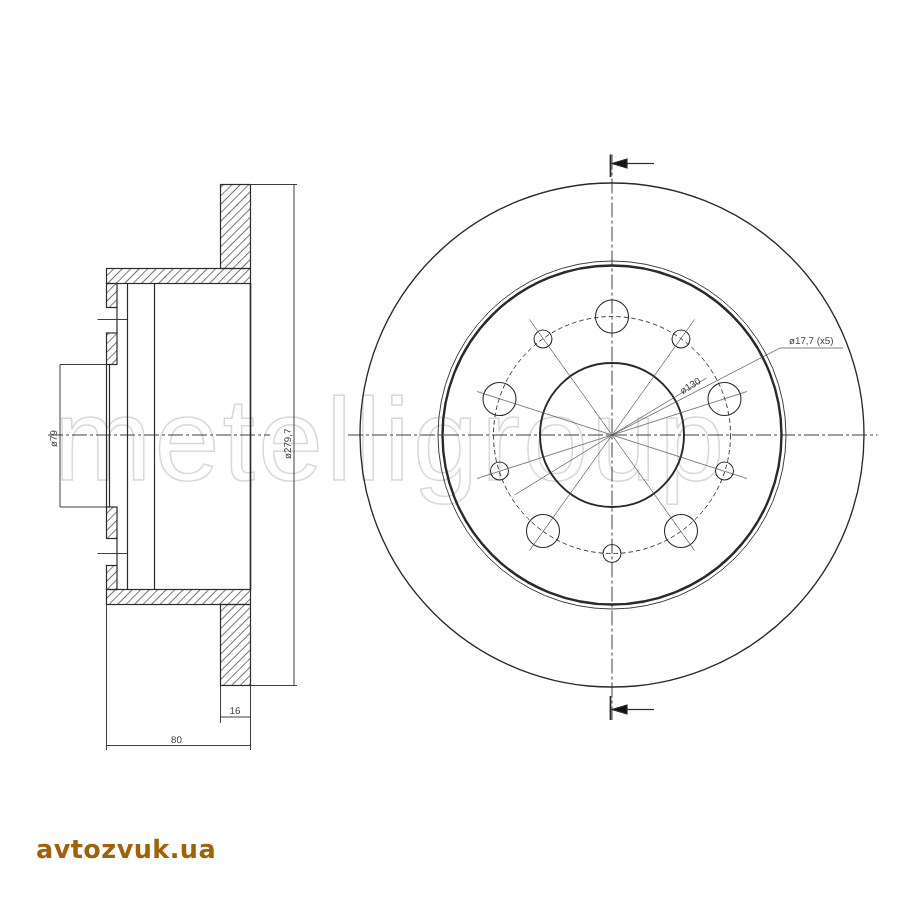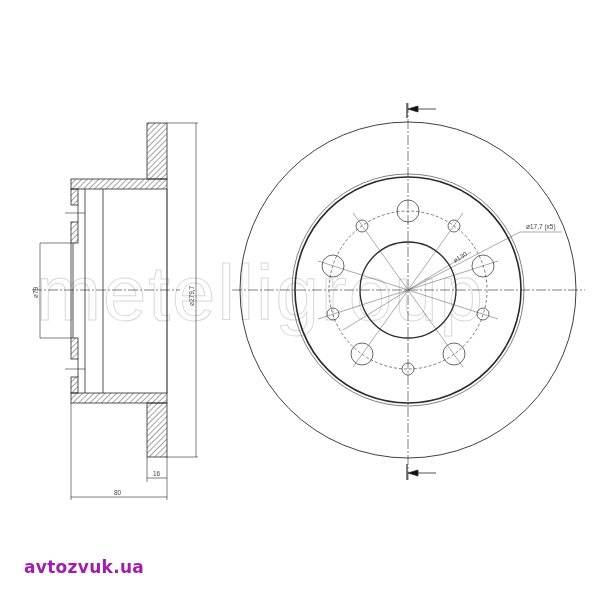--- a/index.html
+++ b/index.html
@@ -133,14 +133,14 @@
       <line x1="416" y1="473" x2="436" y2="473"></line>
       <polygon points="408,473 418,470 418,476" fill="#111"></polygon>
     </g>
   </g>
 
   <text class="dim-text" x="526" y="229">ø17,7 (x5)</text>
   <text class="dim-text" transform="translate(455,263) rotate(-32)">ø130</text>
 </svg>
 
 <div id="site-logo">
-  <span style="color:#a21caf">avtozvuk.ua</span>
+  <span style="color:#a16207">avtozvuk.ua</span>
 </div>
 
 </body></html>

